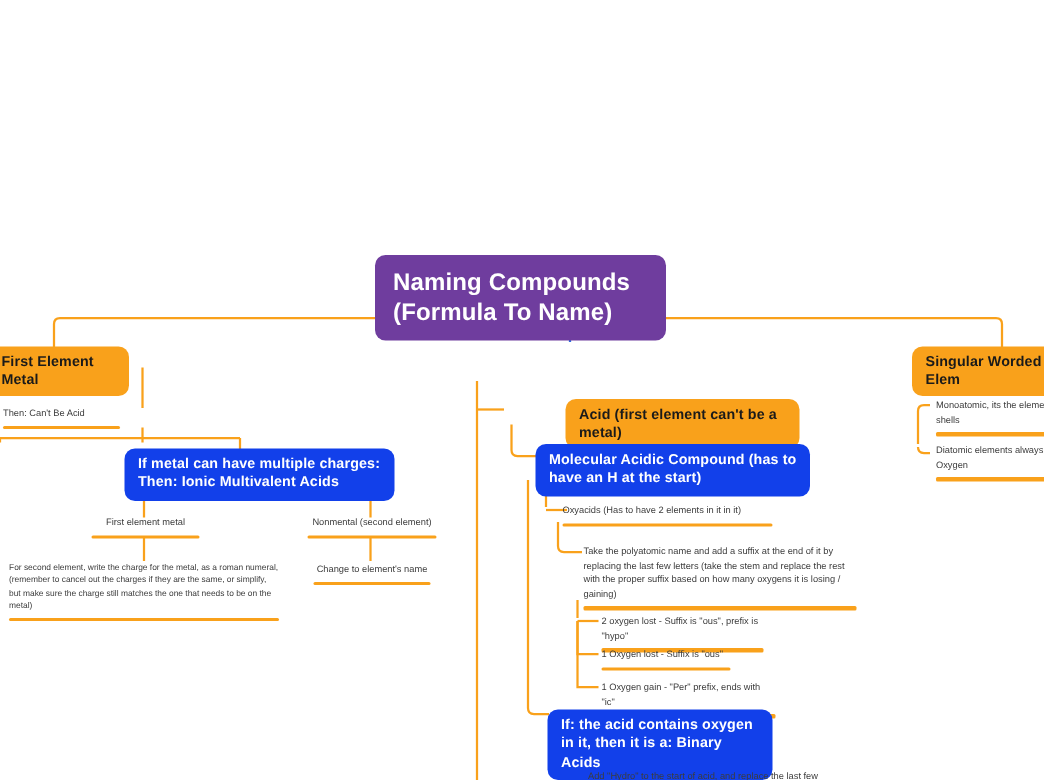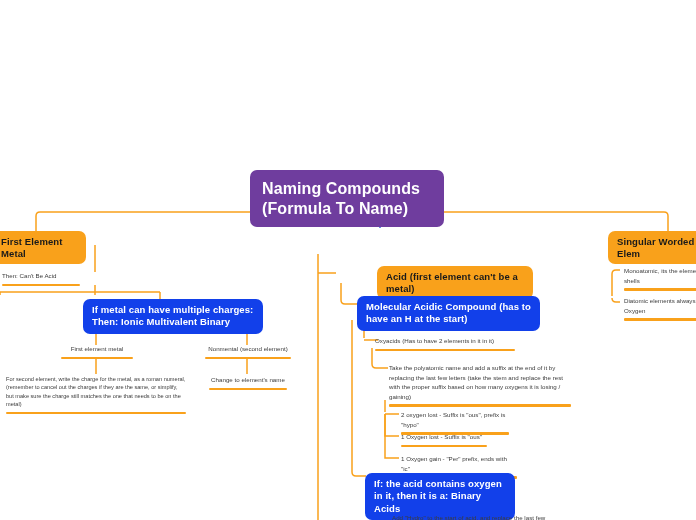--- a/index.html
+++ b/index.html
@@ -143,21 +143,21 @@
 
   <div class="chip root" style="left:250px; top:170px; width:194px;">Naming Compounds (Formula To Name)</div>
 
   <div class="chip orange" style="left:-8px; top:231px; width:94px;">First Element Metal</div>
 
   <div class="leaf" style="left:2px; top:271px; width:78px;">
     <span>Then: Can't Be Acid</span>
     <span class="bar"></span>
   </div>
 
-  <div class="chip blue" style="left:83px; top:299px; width:180px;">If metal can have multiple charges: Then: Ionic Multivalent Binary</div>
+  <div class="chip blue" style="left:83px; top:299px; width:180px;">If metal can have multiple charges: Then: Ionic Multivalent Acids</div>
 
   <div class="leaf" style="left:61px; top:344px; width:72px; text-align:center;">
     <span>First element metal</span>
     <span class="bar"></span>
   </div>
 
   <div class="leaf sm" style="left:6px; top:375px; width:180px;">
     <span>For second element, write the charge for the metal, as a roman numeral, (remember to cancel out the charges if they are the same, or simplify, but make sure the charge still matches the one that needs to be on the metal)</span>
     <span class="bar"></span>
   </div>

